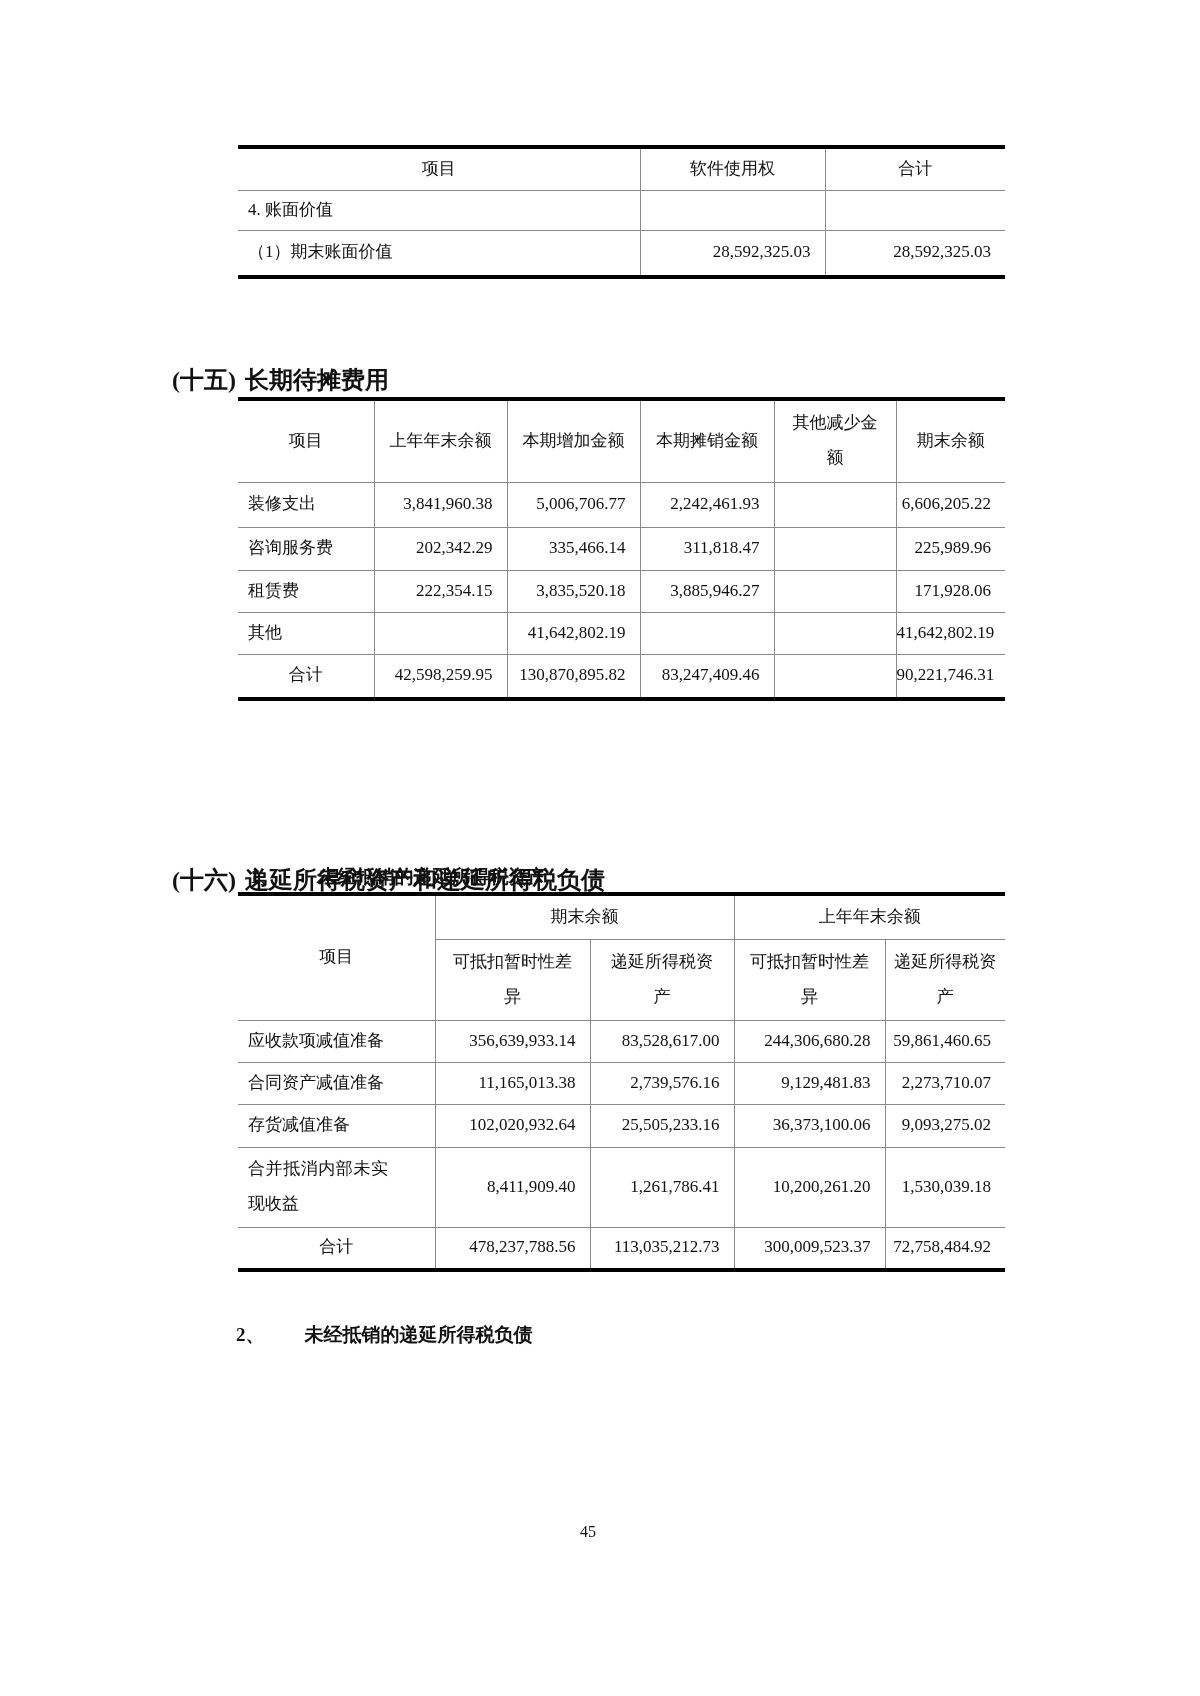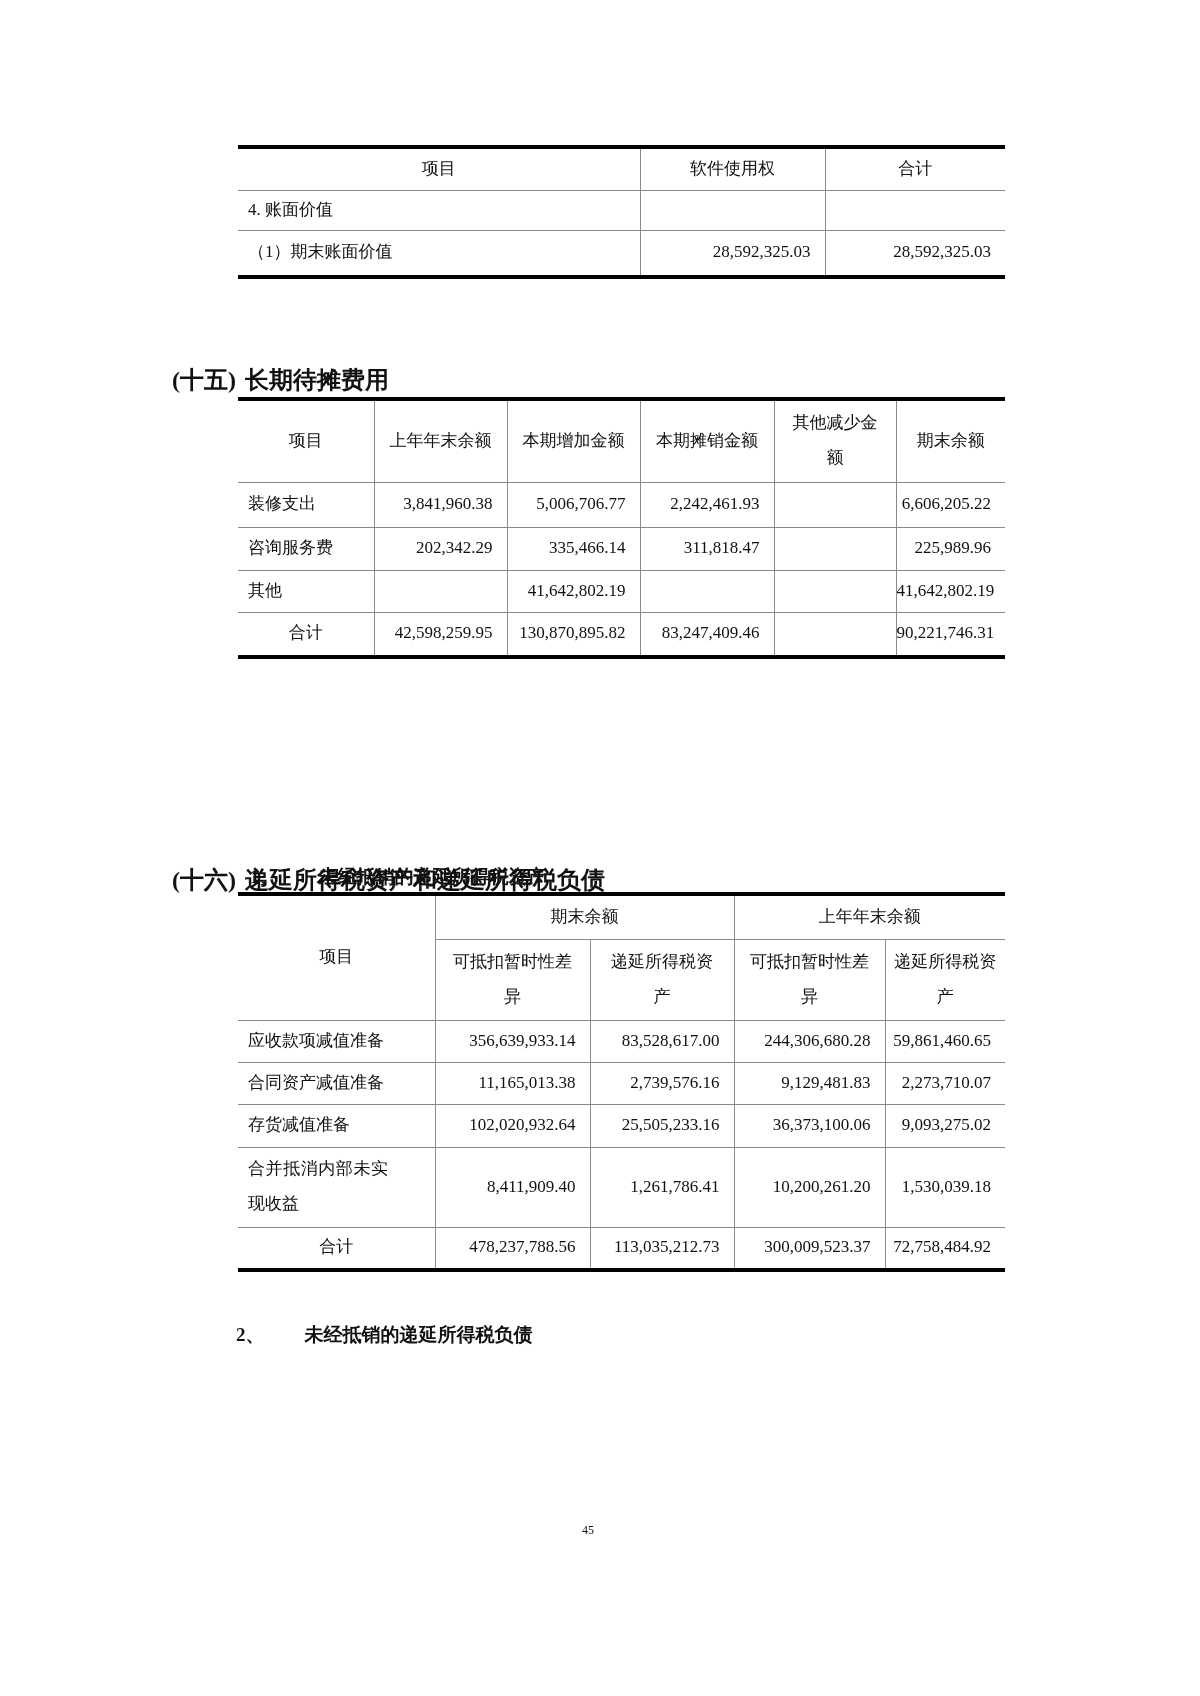--- a/index.html
+++ b/index.html
@@ -51,21 +51,21 @@
     font-weight: bold;
     white-space: nowrap;
   }
   .subheading .stitle { margin-left: 40px; }
   .pagenum {
     position: absolute;
     top: 1523px;
     left: 0;
     width: 1176px;
     text-align: center;
-    font-size: 12px;
+    font-size: 16px;
   }
   
   .t1 { left: 238px; top: 145px; width: 767px; }
   .t1 .r0 { height: 43px; }
   .t1 .r1 { height: 40px; }
   .t1 .r2 { height: 47px; }
   .t1 .r3 { height: 43px; }
   
   .t2 { left: 238px; top: 397px; width: 767px; }
   .t2 .r0 { height: 83px; }
@@ -146,20 +146,28 @@
       <td class="num">6,606,205.22</td>
     </tr>
     <tr class="r2">
       <td class="lbl">咨询服务费</td>
       <td class="num">202,342.29</td>
       <td class="num">335,466.14</td>
       <td class="num">311,818.47</td>
       <td class="num"></td>
       <td class="num">225,989.96</td>
     </tr>
+    <tr class="r3">
+      <td class="lbl">租赁费</td>
+      <td class="num">222,354.15</td>
+      <td class="num">3,835,520.18</td>
+      <td class="num">3,885,946.27</td>
+      <td class="num"></td>
+      <td class="num">171,928.06</td>
+    </tr>
     <tr class="r5">
       <td class="lbl">其他</td>
       <td class="num"></td>
       <td class="num">41,642,802.19</td>
       <td class="num"></td>
       <td class="num"></td>
       <td class="num">41,642,802.19</td>
     </tr>
     <tr class="r6">
       <td class="ctr">合计</td>

